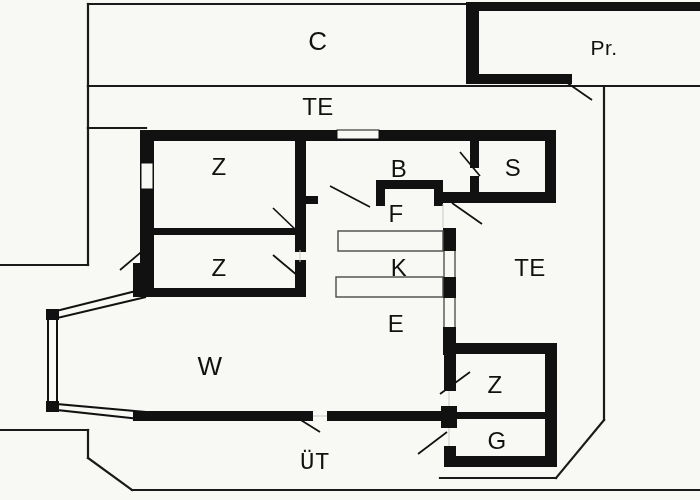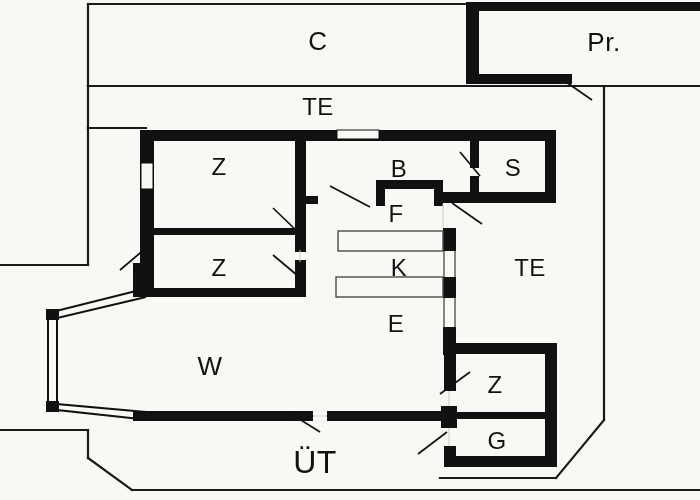--- a/index.html
+++ b/index.html
@@ -161,28 +161,28 @@
       <line x1="443" y1="204" x2="443" y2="228"></line>
       <line x1="300" y1="250" x2="300" y2="262"></line>
       <line x1="313" y1="416" x2="327" y2="416"></line>
       <line x1="449" y1="391" x2="449" y2="406"></line>
       <line x1="449" y1="428" x2="449" y2="446"></line>
     </g>
 
   </svg>
 
   <div class="room-label" style="left:318px; top:41px;  font-size:26px;">C</div>
-  <div class="room-label" style="left:604px; top:42px;  font-size:26px;">Pr.</div>
+  <div class="room-label" style="left:604px; top:48px;  font-size:21px;">Pr.</div>
   <div class="room-label" style="left:318px; top:107px; font-size:24px;">TE</div>
   <div class="room-label" style="left:219px; top:167px; font-size:24px;">Z</div>
   <div class="room-label" style="left:399px; top:169px; font-size:24px;">B</div>
   <div class="room-label" style="left:513px; top:168px; font-size:24px;">S</div>
   <div class="room-label" style="left:396px; top:214px; font-size:24px;">F</div>
   <div class="room-label" style="left:219px; top:268px; font-size:24px;">Z</div>
   <div class="room-label" style="left:399px; top:268px; font-size:24px;">K</div>
   <div class="room-label" style="left:530px; top:268px; font-size:24px;">TE</div>
   <div class="room-label" style="left:396px; top:324px; font-size:24px;">E</div>
   <div class="room-label" style="left:210px; top:366px; font-size:26px;">W</div>
   <div class="room-label" style="left:495px; top:385px; font-size:24px;">Z</div>
   <div class="room-label" style="left:497px; top:441px; font-size:24px;">G</div>
-  <div class="room-label" style="left:315px; top:462px; font-size:32px;">ÜT</div>
+  <div class="room-label" style="left:315px; top:462px; font-size:24px;font-family:Liberation Mono, monospace;">ÜT</div>
 
 </div>
 
 </body></html>

